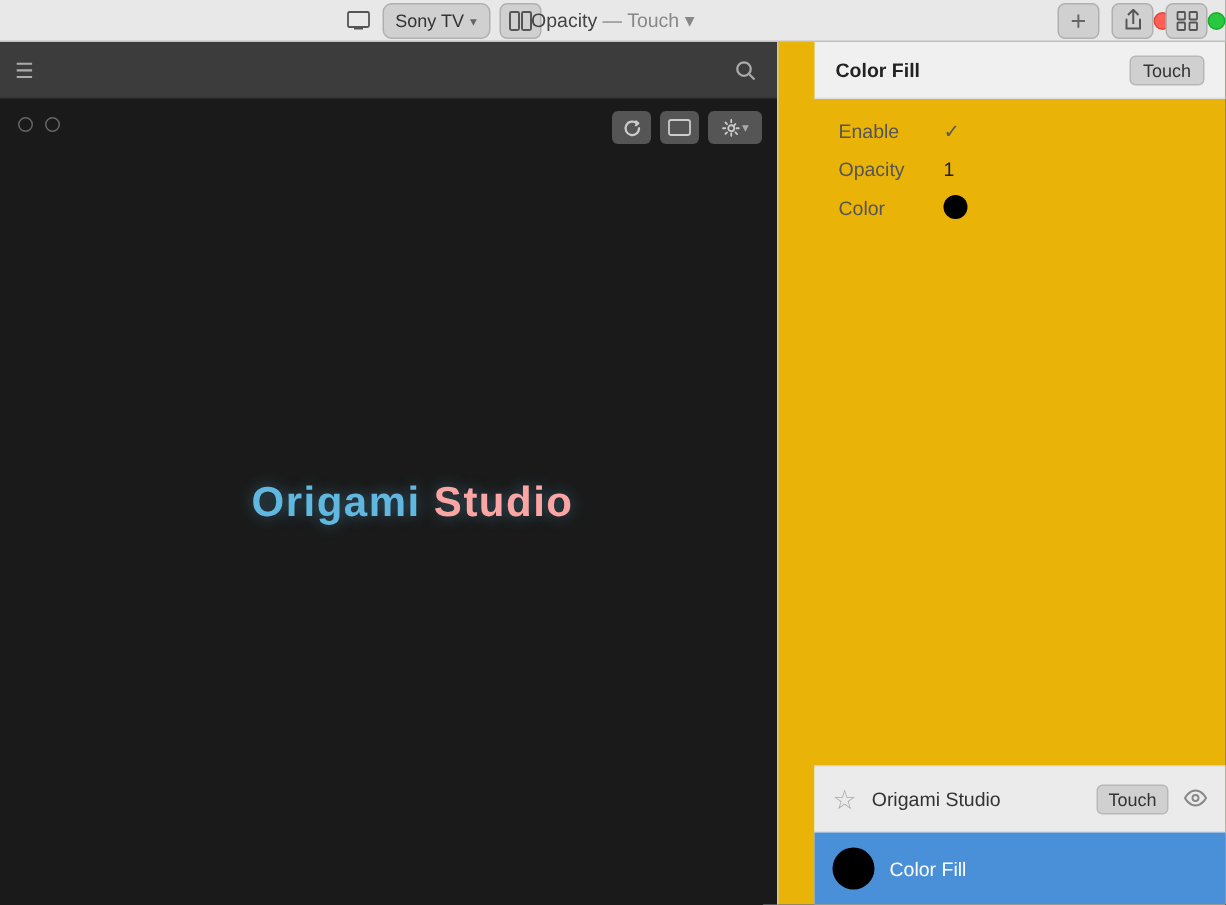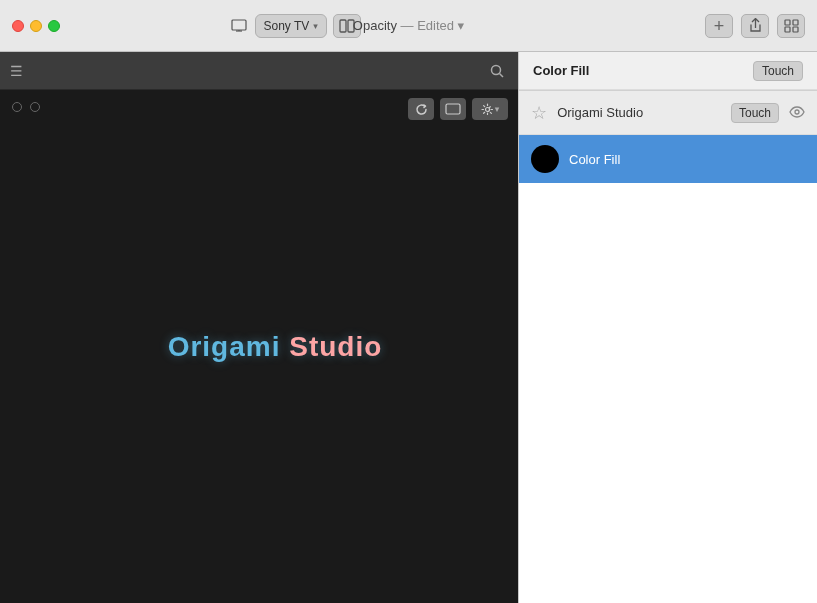--- a/index.html
+++ b/index.html
@@ -9,27 +9,28 @@
       background: #d6d6d6;
       font-family: -apple-system, BlinkMacSystemFont, "Helvetica Neue", sans-serif;
       font-size: 13px;
       overflow: hidden;
       display: flex;
       flex-direction: column;
     }
 
     
     .titlebar {
-      height: 52px;
+      height: 28px;
       background: #e8e8e8;
       border-bottom: 1px solid #c0c0c0;
       display: flex;
       align-items: center;
       position: relative;
       flex-shrink: 0;
+      justify-content: flex-end;
     }
     .traffic-lights {
       display: flex;
       align-items: center;
       gap: 6px;
       padding-left: 12px;
     }
     .traffic-light {
       width: 12px;
       height: 12px;
@@ -199,24 +200,25 @@
       font-size: 12px;
     }
     .ptb-btn-gear {
       width: 36px;
       position: relative;
     }
 
     
     .right-panel {
       flex: 1;
-      background: #ffffff;
+      background: #eab308;
       display: flex;
       flex-direction: column;
       border-left: 1px solid #c8c8c8;
+      padding-left: 24px;
     }
 
     
     .panel-header {
       height: 38px;
       background: #f0f0f0;
       border-bottom: 1px solid #ddd;
       display: flex;
       align-items: center;
       justify-content: space-between;
@@ -362,21 +364,21 @@
     <div class="titlebar-btn">
       <svg width="16" height="14" viewBox="0 0 16 14" fill="none" stroke="#555" stroke-width="1.3">
         <rect x="1" y="1" width="6" height="12" rx="1"></rect>
         <rect x="9" y="1" width="6" height="12" rx="1"></rect>
       </svg>
     </div>
   </div>
 
   <div class="title-center">
     <span>Opacity</span>
-    <span class="edited">— Edited ▾</span>
+    <span class="edited">— Touch ▾</span>
   </div>
 
   <div class="titlebar-right">
     <div class="titlebar-btn">
       <span style="font-size:18px; color:#666; line-height:1;">+</span>
     </div>
     <div class="titlebar-btn">
       <svg width="13" height="15" viewBox="0 0 13 15" fill="none" stroke="#555" stroke-width="1.3">
         <path d="M6.5 1v9M3 4l3.5-3.5L10 4"></path>
         <path d="M2 7v6h9V7" stroke-linecap="round"></path>
@@ -443,20 +445,34 @@
     </div>
   </div>
 
   <div class="right-panel">
 
     <div class="panel-header">
       <span class="panel-header-title">Color Fill</span>
       <button class="touch-btn">Touch</button>
     </div>
 
+    <div class="properties-section">
+      <div class="property-row">
+        <span class="property-label">Enable</span>
+        <span class="property-value checkmark">✓</span>
+      </div>
+      <div class="property-row">
+        <span class="property-label">Opacity</span>
+        <span class="property-value">1</span>
+      </div>
+      <div class="property-row">
+        <span class="property-label">Color</span>
+        <div class="color-swatch"></div>
+      </div>
+    </div>
 
     <div class="bottom-section">
       <div class="layer-item">
         <span class="star-icon">☆</span>
         <span class="layer-name">Origami Studio</span>
         <button class="layer-touch-btn">Touch</button>
         <span class="eye-icon">
           <svg width="16" height="12" viewBox="0 0 16 12" fill="none" stroke="#888" stroke-width="1.3">
             <path d="M1 6S3.5 1 8 1s7 5 7 5-2.5 5-7 5S1 6 1 6z"></path>
             <circle cx="8" cy="6" r="2"></circle>

